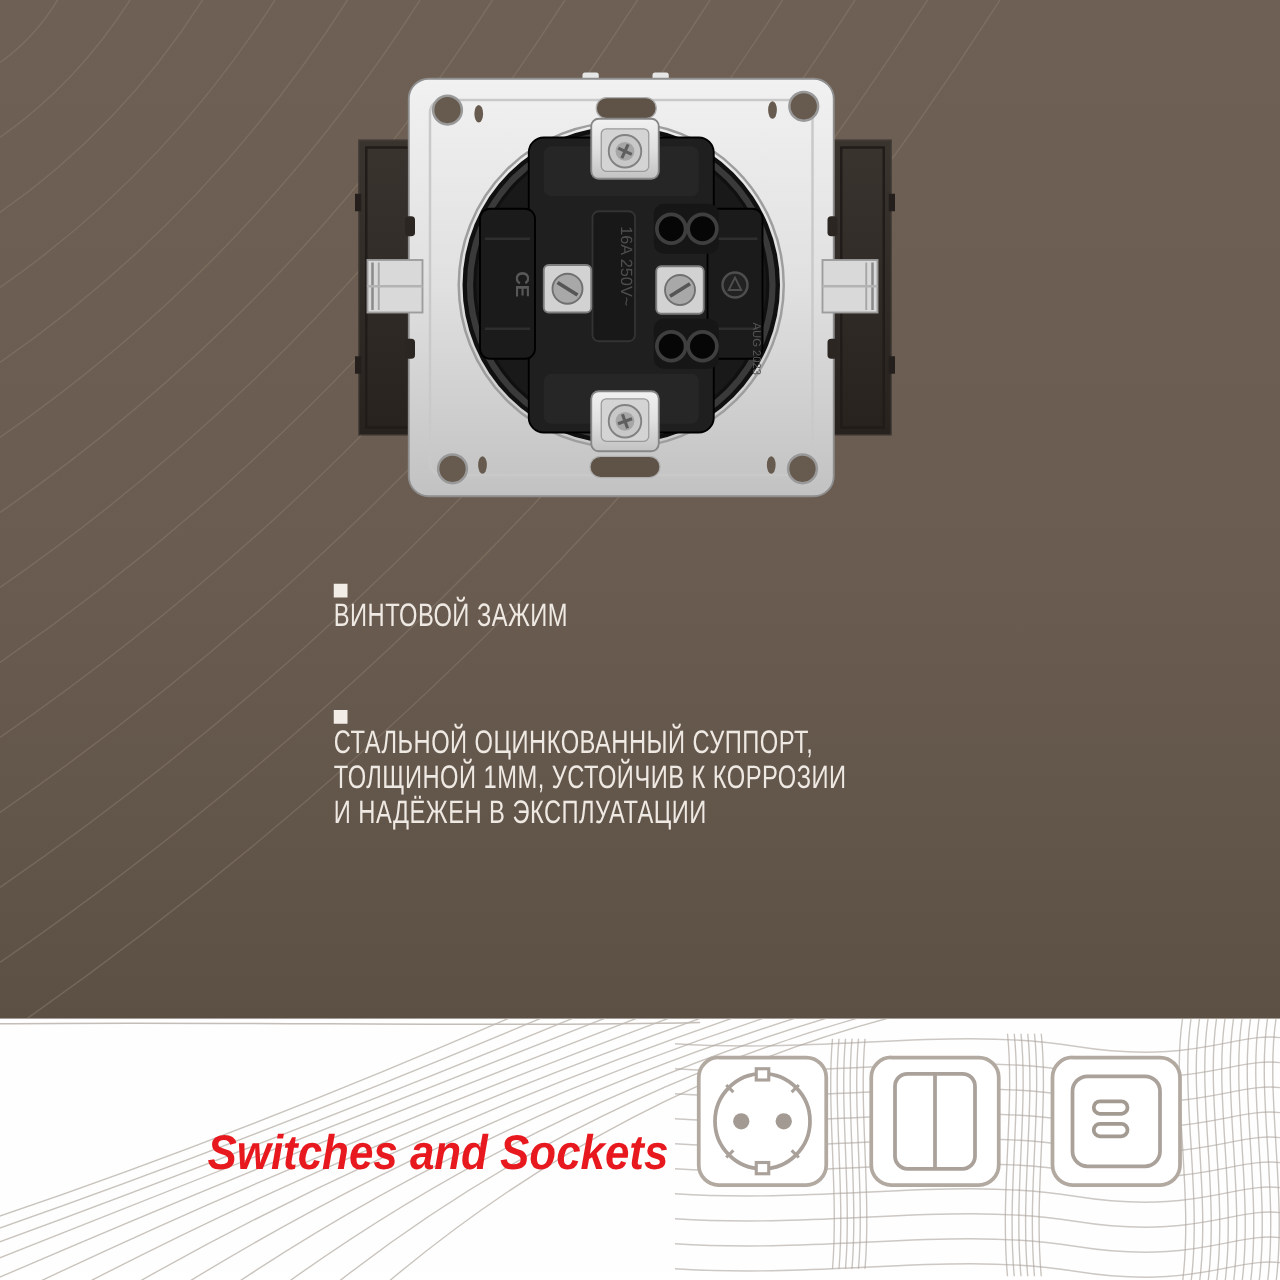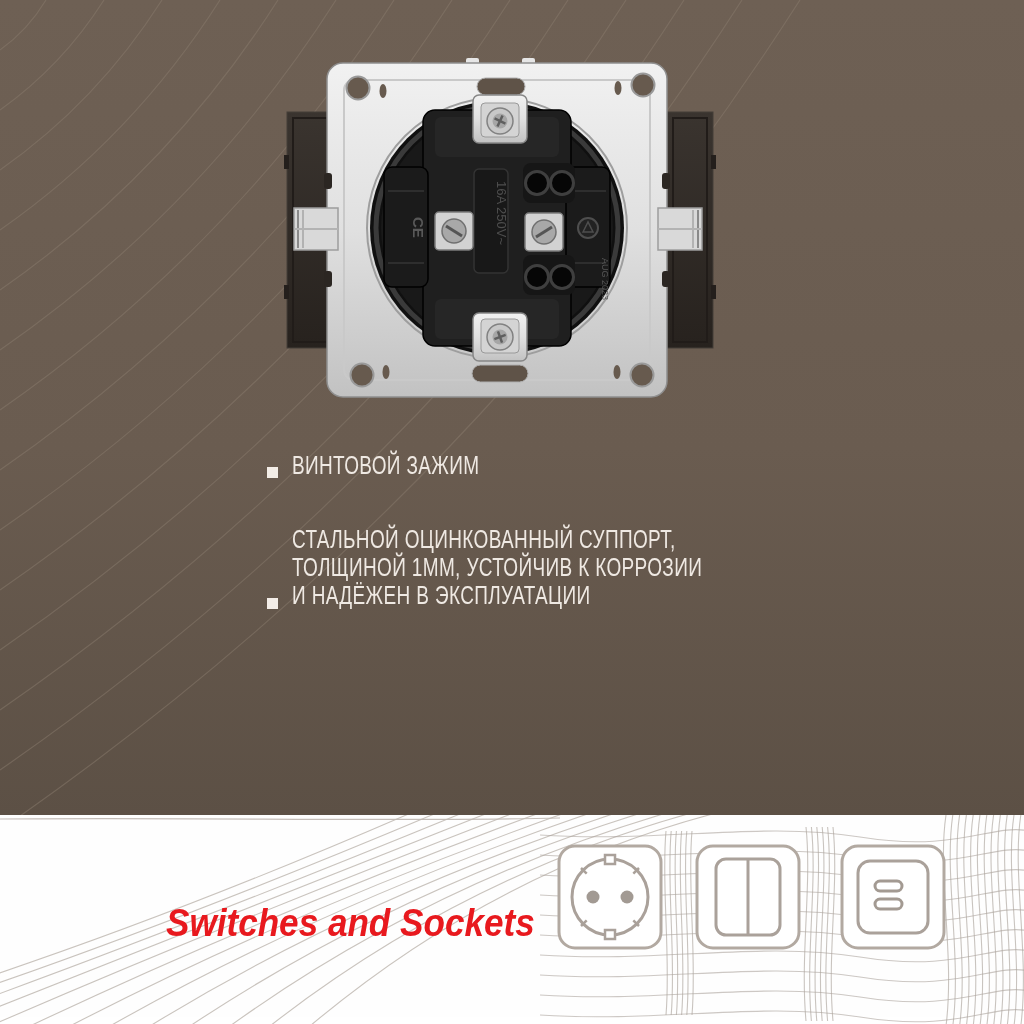--- a/index.html
+++ b/index.html
@@ -6,24 +6,24 @@
   .canvas{position:relative;width:1024px;height:1024px;overflow:hidden;background:#ffffff;
           font-family:"Liberation Sans", sans-serif;}
   
   .top-section{position:absolute;left:0;top:0;width:1024px;height:815px;
                background:linear-gradient(180deg,#6e6054 0%,#6a5c50 55%,#5c5045 100%);}
   .contours{position:absolute;left:0;top:0;pointer-events:none;}
   
   .product{position:absolute;left:280px;top:55px;width:440px;height:350px;}
   
   .features{position:absolute;left:267px;top:451px;}
-  .feature{display:flex;margin-bottom:46px;}
+  .feature{display:flex;margin-bottom:46px;flex-direction:column;}
   .feature.last{margin-bottom:0;}
   .feature + .feature{margin-bottom:0;}
-  .feature.second{margin-bottom:35px;align-items:flex-end;}
+  .feature.second{margin-bottom:35px;}
   .sq{width:11px;height:11px;background:#f3ede7;margin-top:16px;margin-right:14px;flex:none;}
   .lines{transform:scaleX(0.73);transform-origin:0 0;}
   .lines span{display:block;font-size:26px;line-height:28px;color:#efe9e3;
               white-space:nowrap;letter-spacing:0.5px;}
   
   .bottom-section{position:absolute;left:0;top:815px;width:1024px;height:202px;background:#fefefe;}
   .tagline{position:absolute;left:166px;top:86px;font-size:39px;font-weight:bold;font-style:italic;
            color:#e8191e;white-space:nowrap;transform:scaleX(0.90);transform-origin:0 0;z-index:3;}
   .icon{position:absolute;top:27px;width:110px;height:110px;z-index:2;}
   .icon.i1{left:555px;} .icon.i2{left:693px;} .icon.i3{left:838px;}

